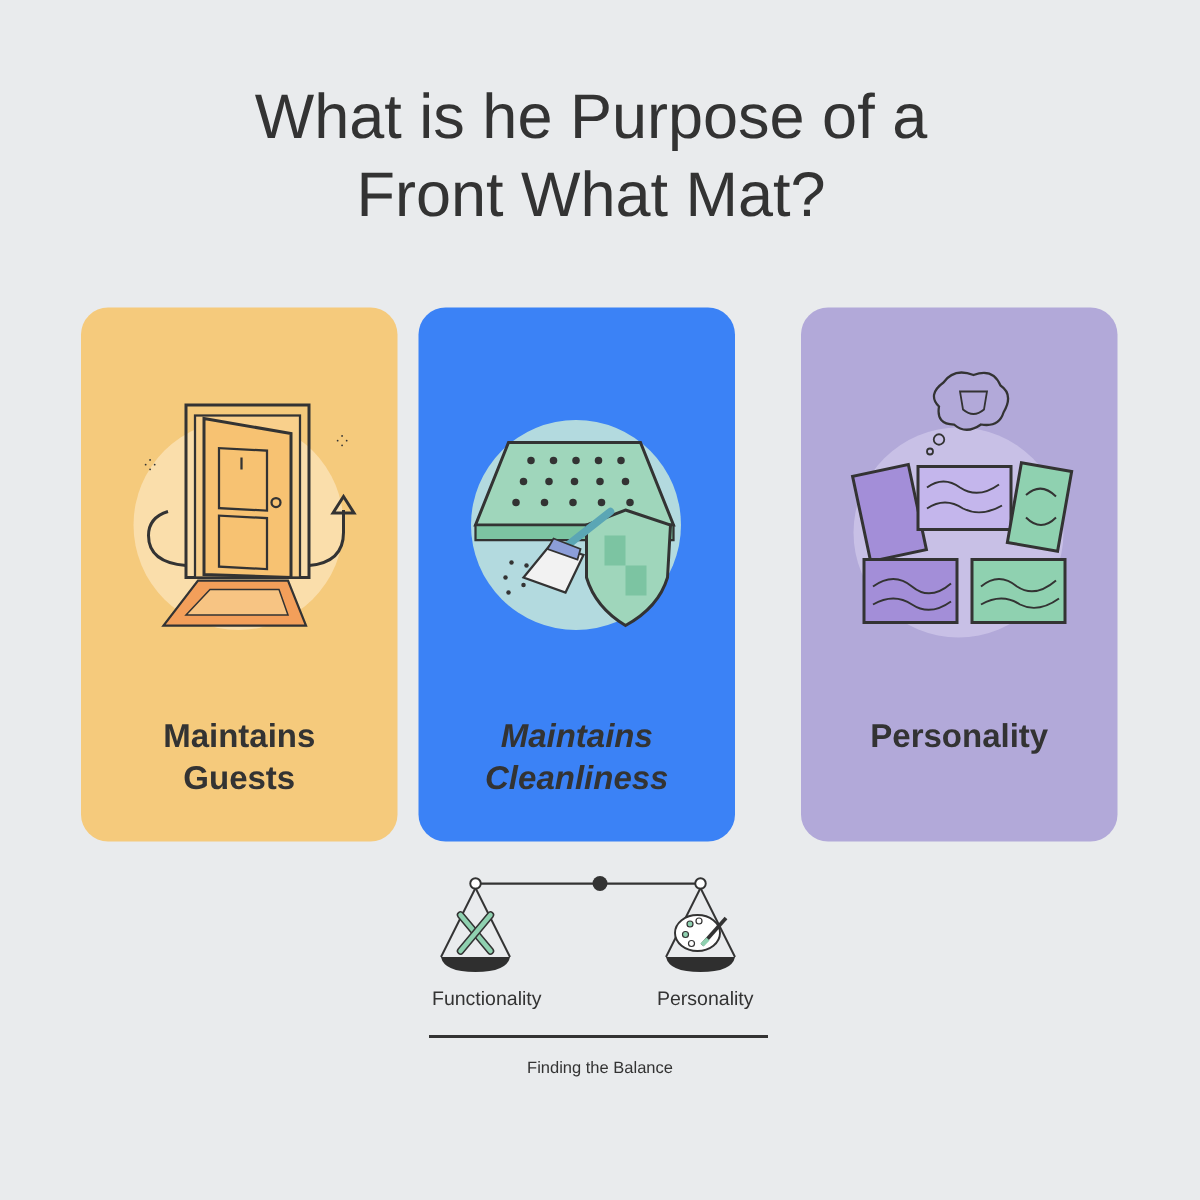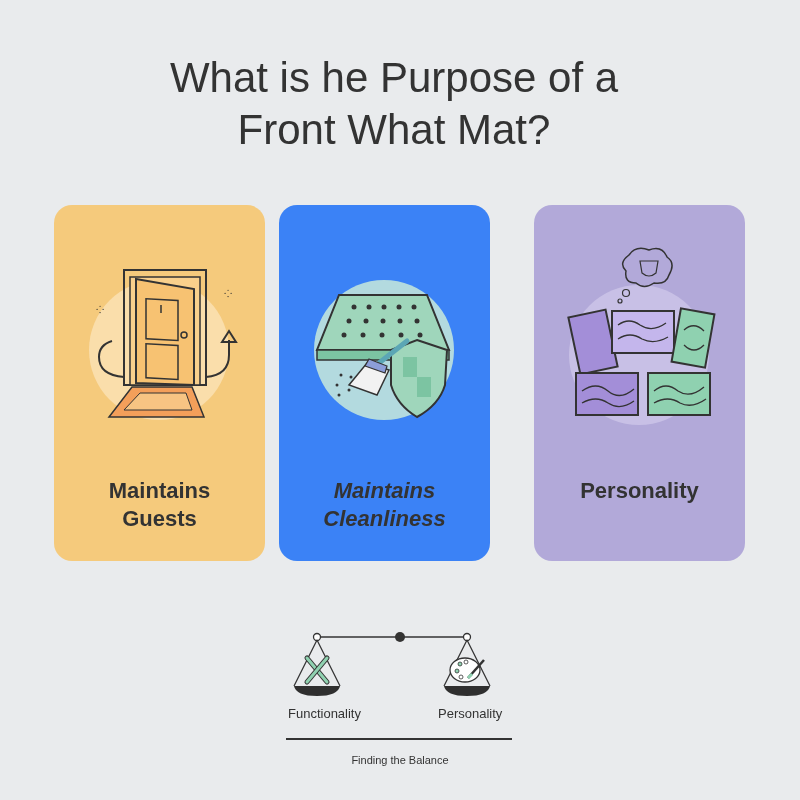--- a/index.html
+++ b/index.html
@@ -6,21 +6,21 @@
   body{width:800px;height:800px;background:#e9ebed;font-family:"Liberation Sans",sans-serif;position:relative;overflow:hidden;color:#2f2f2f;}
   .title{position:absolute;top:52px;left:0;width:788px;text-align:center;font-weight:normal;font-size:42px;line-height:52px;color:#333;}
   .title span{display:block;}
   .card{position:absolute;top:205px;width:211px;height:356px;border-radius:18px;}
   .card.c1{left:54px;background:#f5ca7c;}
   .card.c2{left:279px;background:#3b82f6;font-style:italic;}
   .card.c3{left:534px;background:#b2a9d9;}
   .card .icon{position:absolute;top:40px;left:20px;width:171px;height:190px;}
   .card .label{position:absolute;top:272px;left:0;width:100%;text-align:center;font-weight:bold;font-size:22px;line-height:28px;color:#333;}
   .card .label span{display:block;}
-  .balance{position:absolute;left:280px;top:624px;width:240px;height:170px;}
+  .balance{position:absolute;left:280px;top:576px;width:240px;height:170px;}
   .bal-label{position:absolute;top:82px;font-size:13px;color:#333;}
   .bal-left{left:8px;}
   .bal-right{left:158px;}
   .bal-rule{position:absolute;top:114px;left:6px;width:226px;height:2px;background:#333;}
   .bal-caption{position:absolute;top:130px;left:0;width:240px;text-align:center;font-size:11px;color:#333;}
 </style>
 </head>
 <body>
 
 <div class="title">

